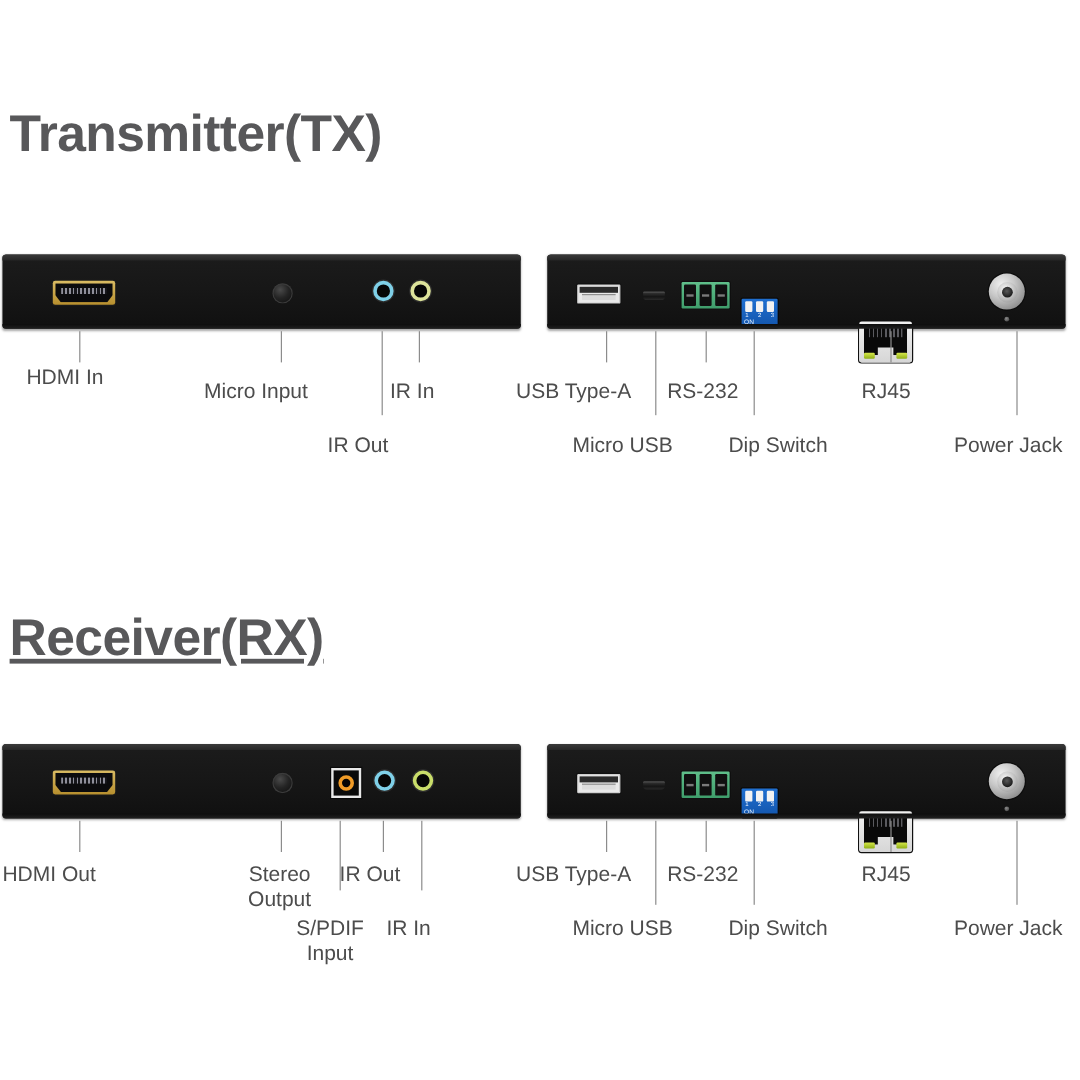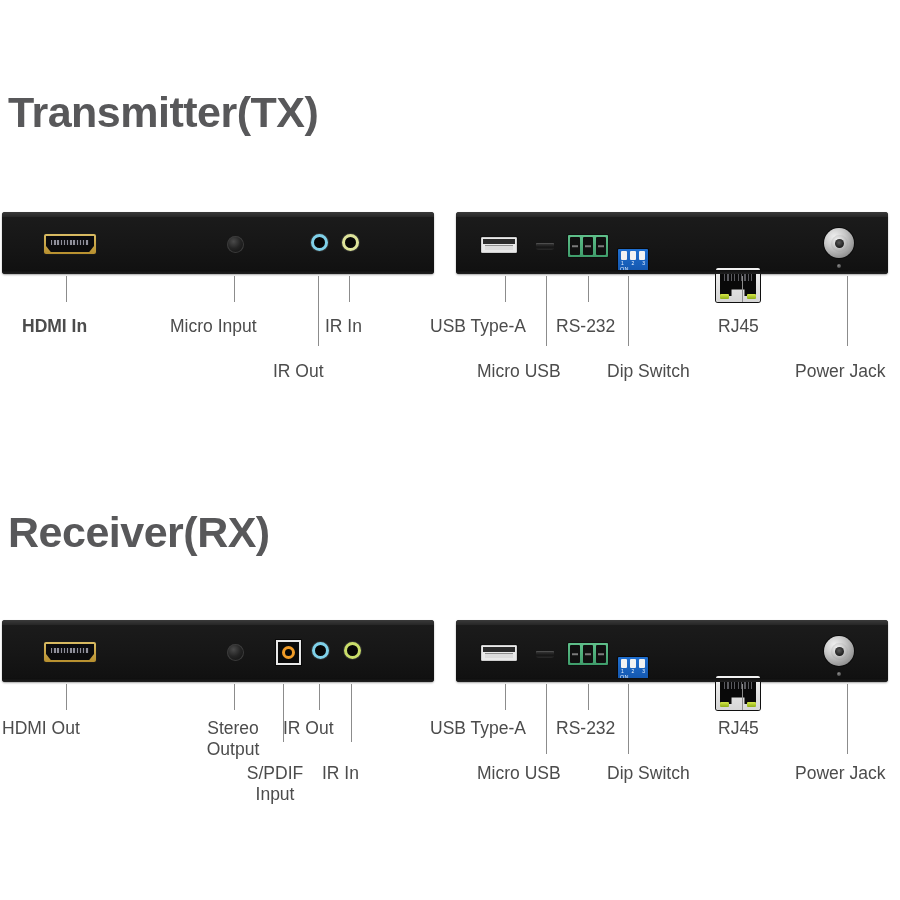--- a/index.html
+++ b/index.html
@@ -302,21 +302,21 @@
   <div class="port jack jack-black" style="left:225px; top:24px;"></div>
   <div class="port jack jack-ring" style="left:309px; top:22px; border-color:#7fd0e8;"></div>
   <div class="port jack jack-ring" style="left:340px; top:22px; border-color:#dde39a;"></div>
 </div>
 
 <div class="leader" style="left:66px;  top:276px; height:26px;"></div>
 <div class="leader" style="left:234px; top:276px; height:26px;"></div>
 <div class="leader" style="left:318px; top:276px; height:70px;"></div>
 <div class="leader" style="left:349px; top:276px; height:26px;"></div>
 
-<div class="label" style="left:22px;  top:316px;font-weight:bold;">HDMI In</div>
+<div class="label" style="left:22px;  top:304px;">HDMI In</div>
 <div class="label" style="left:170px; top:316px;">Micro Input</div>
 <div class="label" style="left:325px; top:316px;">IR In</div>
 <div class="label" style="left:273px; top:361px;">IR Out</div>
 
 <div class="device" style="left:456px; top:212px; width:432px;">
   <div class="port usb-a" style="left:25px; top:25px;"></div>
   <div class="port micro-usb" style="left:80px; top:31px;"></div>
   <div class="port terminal" style="left:112px; top:23px;">
     <div class="terminal-pin"></div>
     <div class="terminal-pin"></div>
@@ -356,21 +356,21 @@
 <div class="leader" style="left:742px; top:276px; height:26px;"></div>
 <div class="leader" style="left:847px; top:276px; height:70px;"></div>
 
 <div class="label" style="left:430px; top:316px;">USB Type-A</div>
 <div class="label" style="left:556px; top:316px;">RS-232</div>
 <div class="label" style="left:718px; top:316px;">RJ45</div>
 <div class="label" style="left:477px; top:361px;">Micro USB</div>
 <div class="label" style="left:607px; top:361px;">Dip Switch</div>
 <div class="label" style="left:795px; top:361px;">Power Jack</div>
 
-<div class="section-title" style="left:8px; top:508px;">Receiver(RX)</div>
+<div class="section-title" style="left:8px; top:508px;text-decoration:underline;">Receiver(RX)</div>
 
 <div class="device" style="left:2px; top:620px; width:432px;">
   <div class="port hdmi" style="left:42px; top:22px;">
     <div class="hdmi-inner">
       <div class="hdmi-pins"></div>
     </div>
   </div>
   <div class="port jack jack-black" style="left:225px; top:24px;"></div>
   <div class="port jack-rca" style="left:274px; top:20px;">
     <div class="jack-rca-inner"></div>

